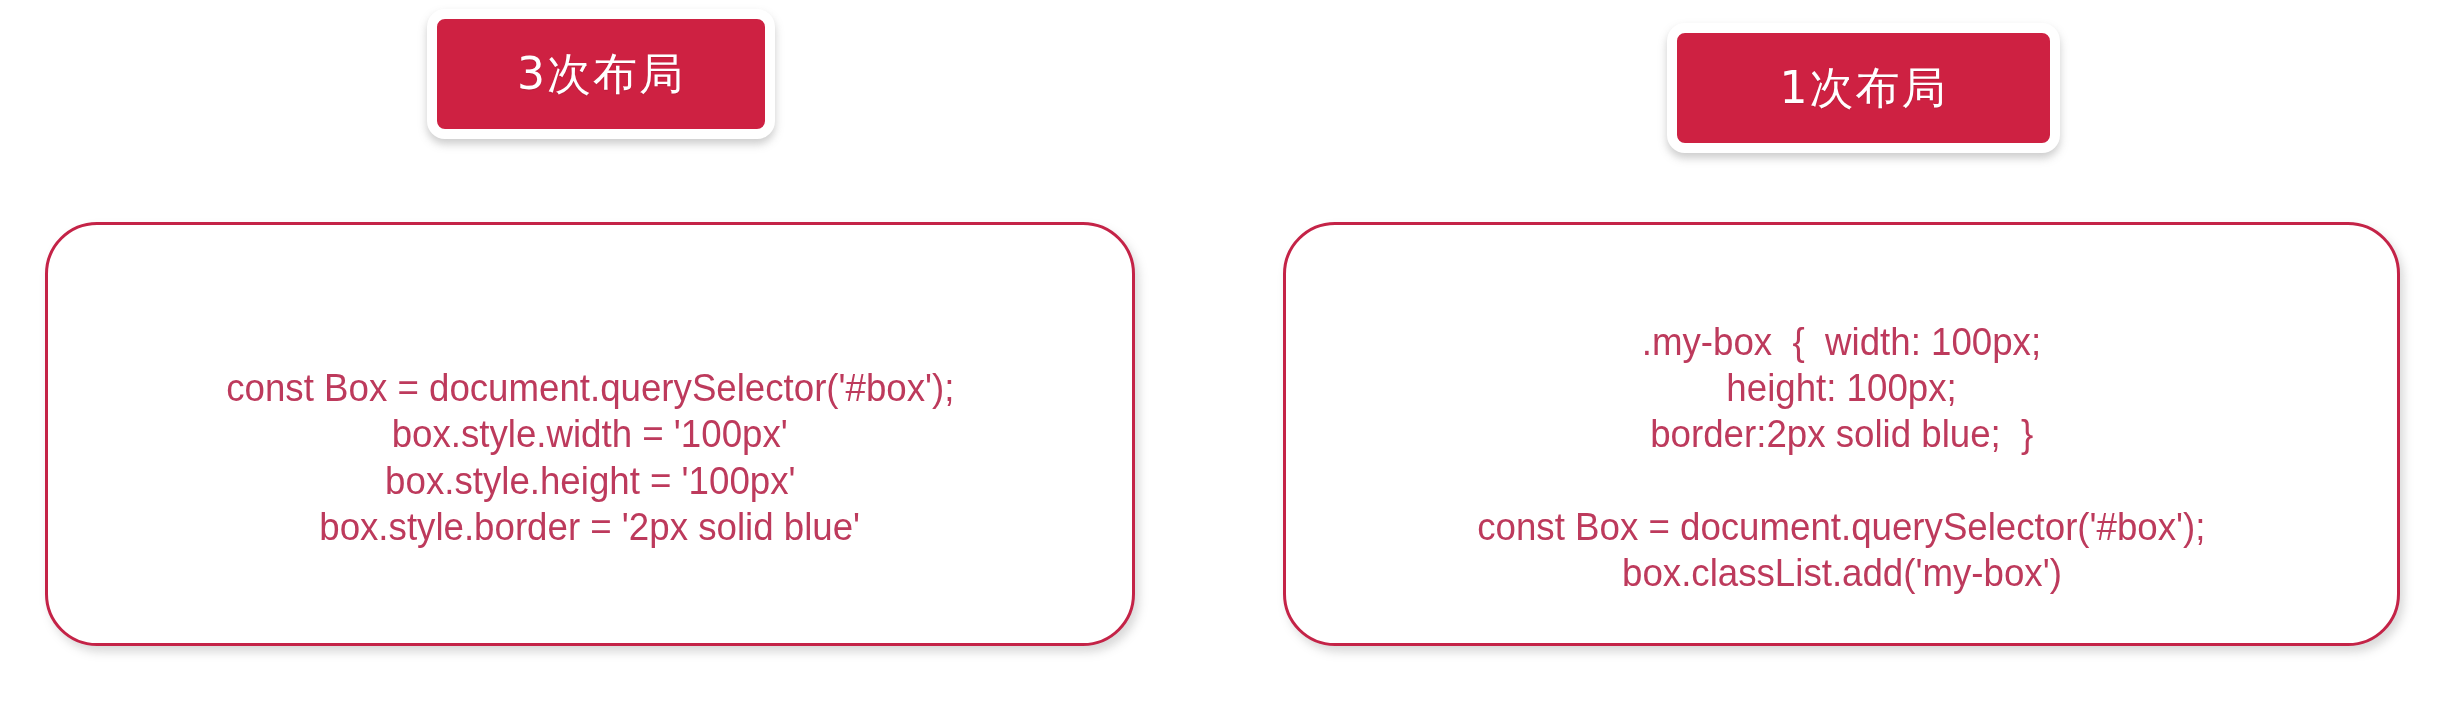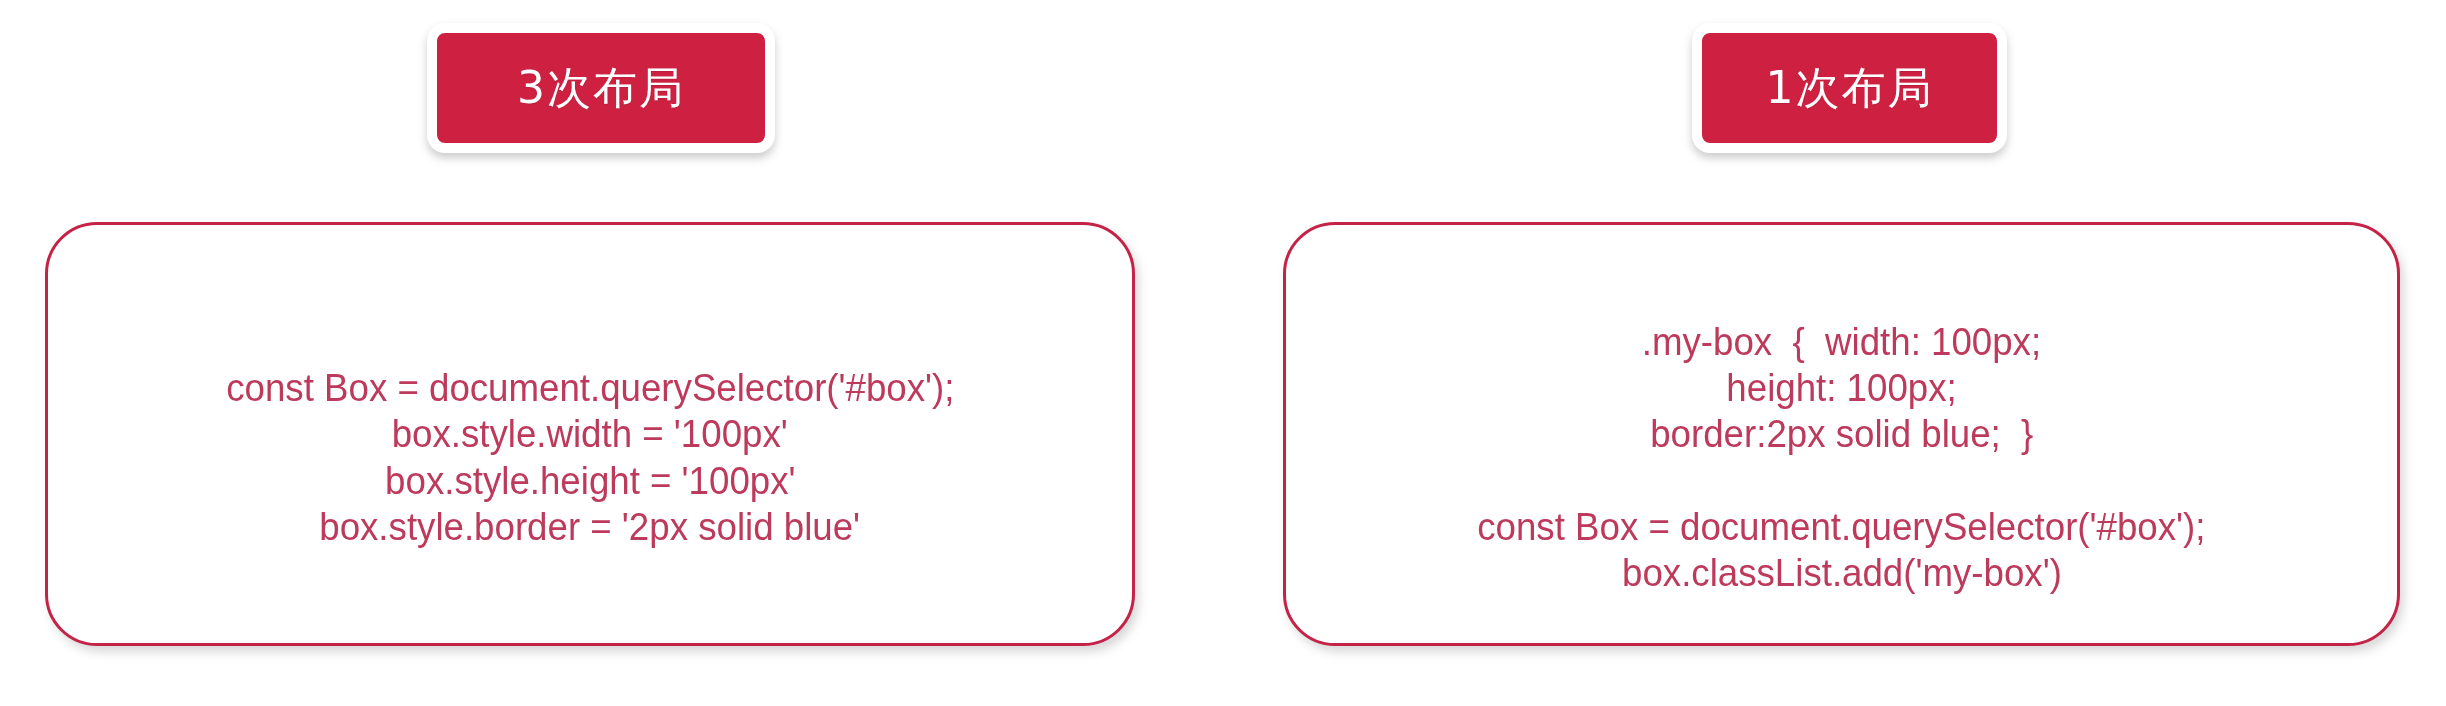--- a/index.html
+++ b/index.html
@@ -42,31 +42,30 @@
     line-height: 1;
     font-weight: 400;
     letter-spacing: 2px;
     white-space: nowrap;
     font-family: "DejaVu Sans", "Liberation Sans", sans-serif;
     text-shadow: 0 1px 1px rgba(0,0,0,0.10);
   }
 
   #badge-left {
     left: 427px;
-    top: 23px;
+    top: 9px;
     width: 348px;
     height: 130px;
     align-items: center;
   }
   #badge-right {
     left: 1667px;
     top: 23px;
-    width: 315px;
+    width: 393px;
     height: 130px;
-    margin-left: 25px;
   }
 
   
   .code-card {
     position: absolute;
     box-sizing: border-box;
     background: #ffffff;
     border: 3px solid #c42347;
     border-radius: 52px;
     box-shadow: 4px 6px 10px rgba(130,130,130,0.30);

